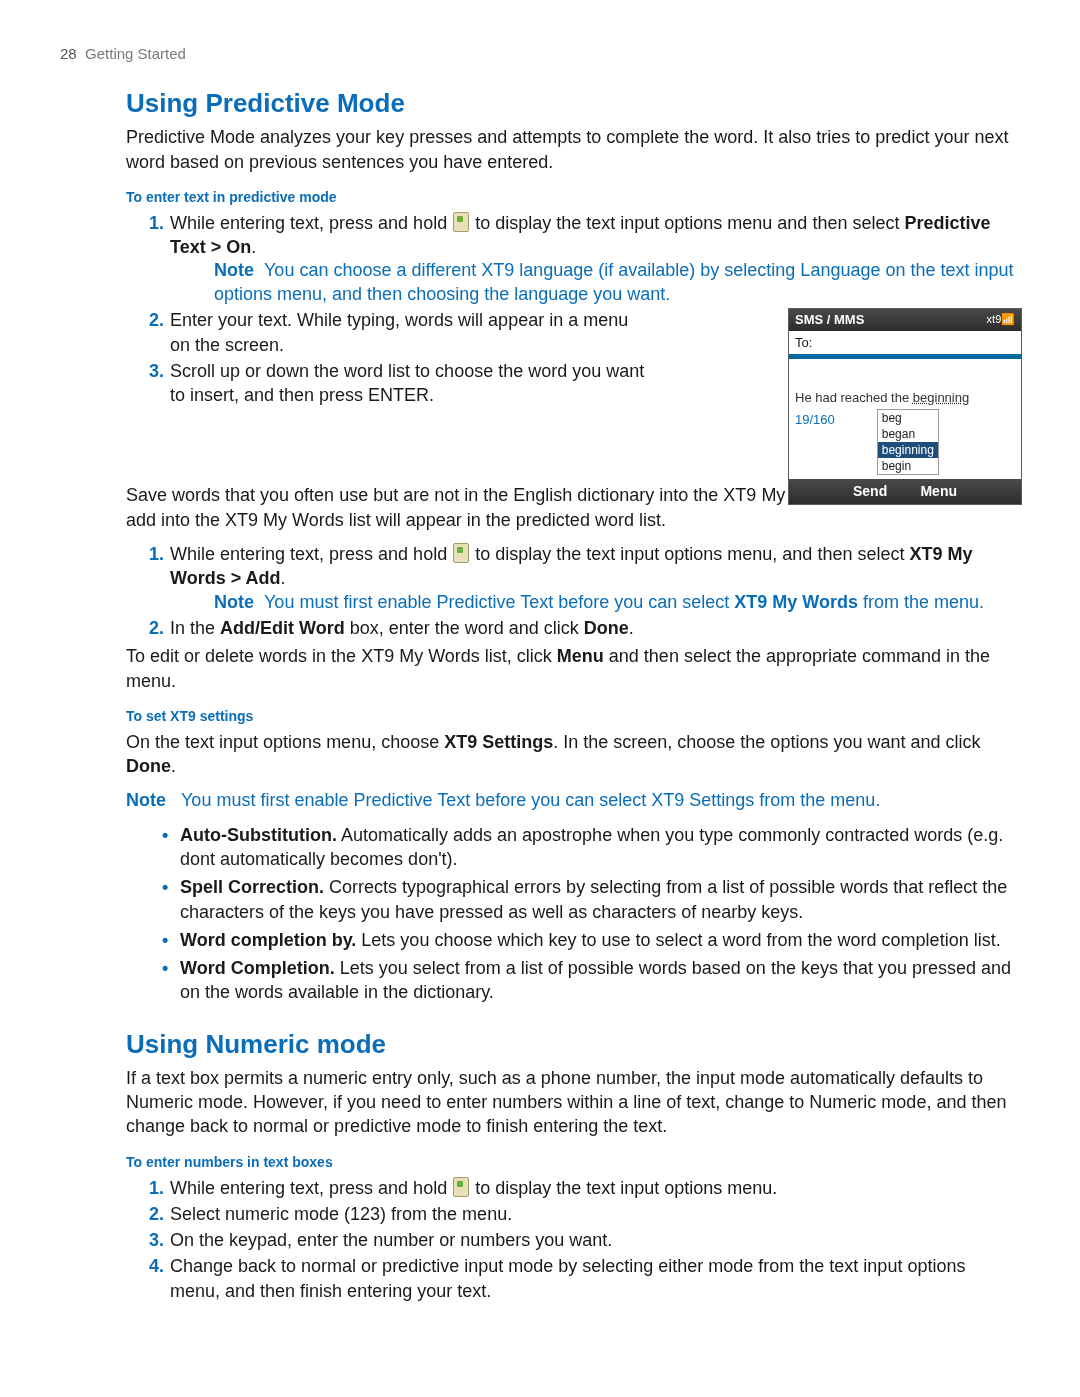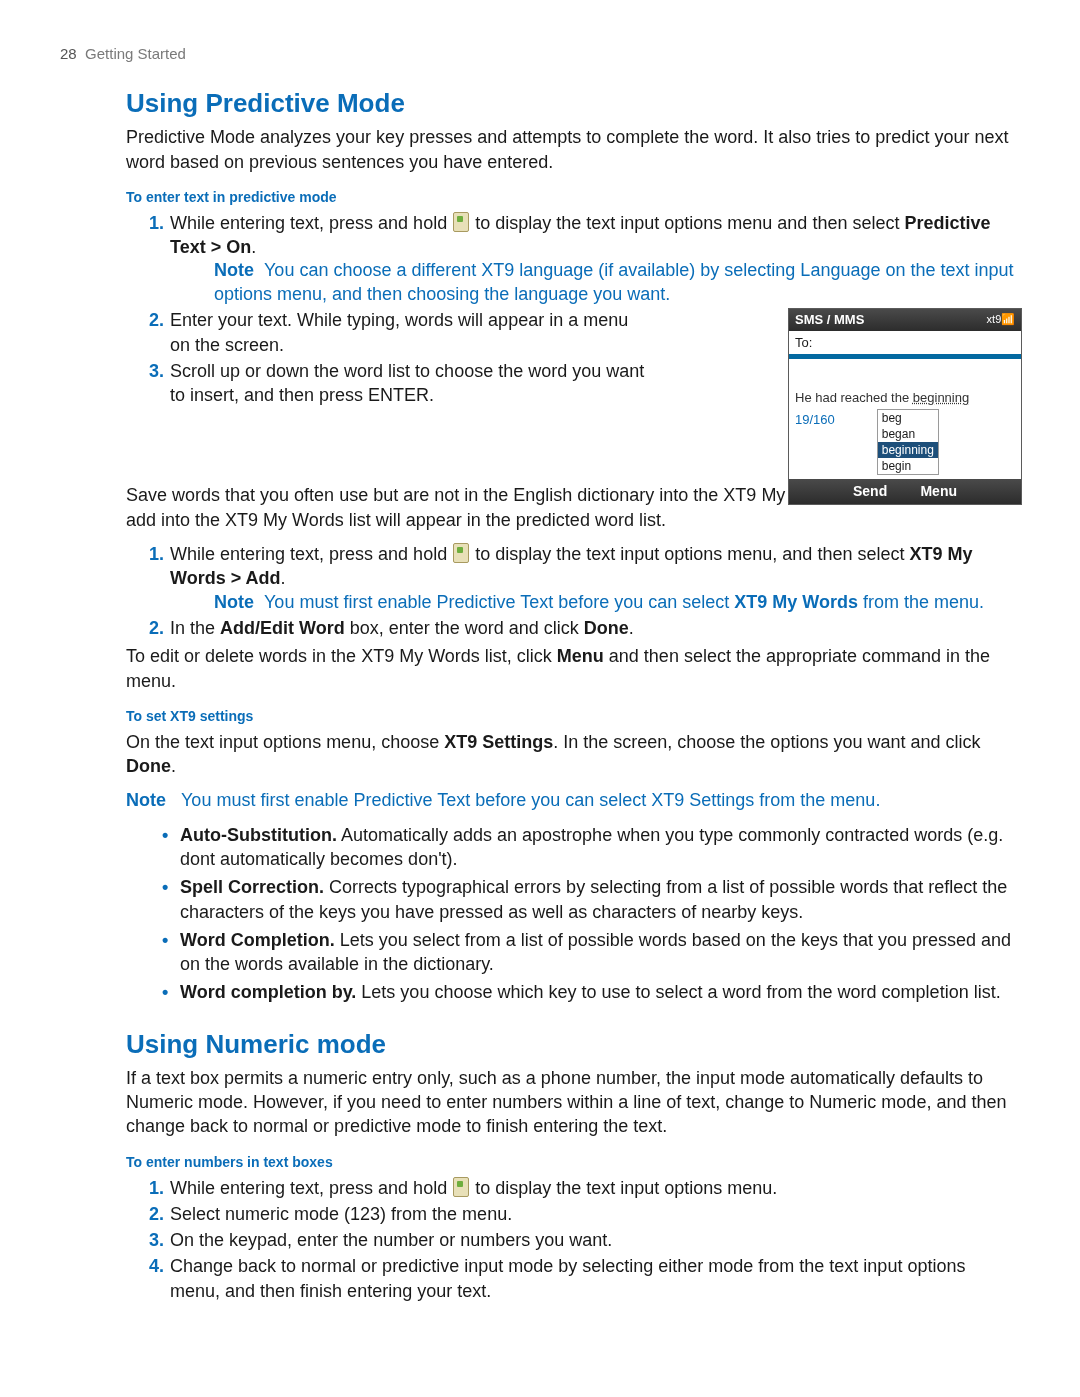--- a/index.html
+++ b/index.html
@@ -238,22 +238,22 @@
     <div class="h3">To set XT9 settings</div>
     <div class="para">
       <span>On the text input options menu, choose </span><span class="b">XT9 Settings</span><span>. In the screen, choose the options you want and click </span><span class="b">Done</span><span>.</span>
     </div>
     <div class="para">
       <span class="note-blue">Note</span>&nbsp;&nbsp;&nbsp;<span class="note-text">You must first enable Predictive Text before you can select XT9 Settings from the menu.</span>
     </div>
     <ul class="bullets">
       <li><span class="b">Auto-Substitution.</span><span> Automatically adds an apostrophe when you type commonly contracted words (e.g. dont automatically becomes don't).</span></li>
       <li><span class="b">Spell Correction.</span><span> Corrects typographical errors by selecting from a list of possible words that reflect the characters of the keys you have pressed as well as characters of nearby keys.</span></li>
+      <li><span class="b">Word completion by.</span><span> Lets you choose which key to use to select a word from the word completion list.</span></li>
       <li><span class="b">Word Completion.</span><span> Lets you select from a list of possible words based on the keys that you pressed and on the words available in the dictionary.</span></li>
-      <li><span class="b">Word completion by.</span><span> Lets you choose which key to use to select a word from the word completion list.</span></li>
     </ul>
 
     <div class="h2" style="margin-top:22px;">Using Numeric mode</div>
     <div class="para">If a text box permits a numeric entry only, such as a phone number, the input mode automatically defaults to Numeric mode. However, if you need to enter numbers within a line of text, change to Numeric mode, and then change back to normal or predictive mode to finish entering the text.</div>
 
     <div class="h3">To enter numbers in text boxes</div>
     <ol class="steps">
       <li>
         <span class="marker">1.</span>
         <span>While entering text, press and hold </span><span class="key-icon"></span><span> to display the text input options menu.</span>

